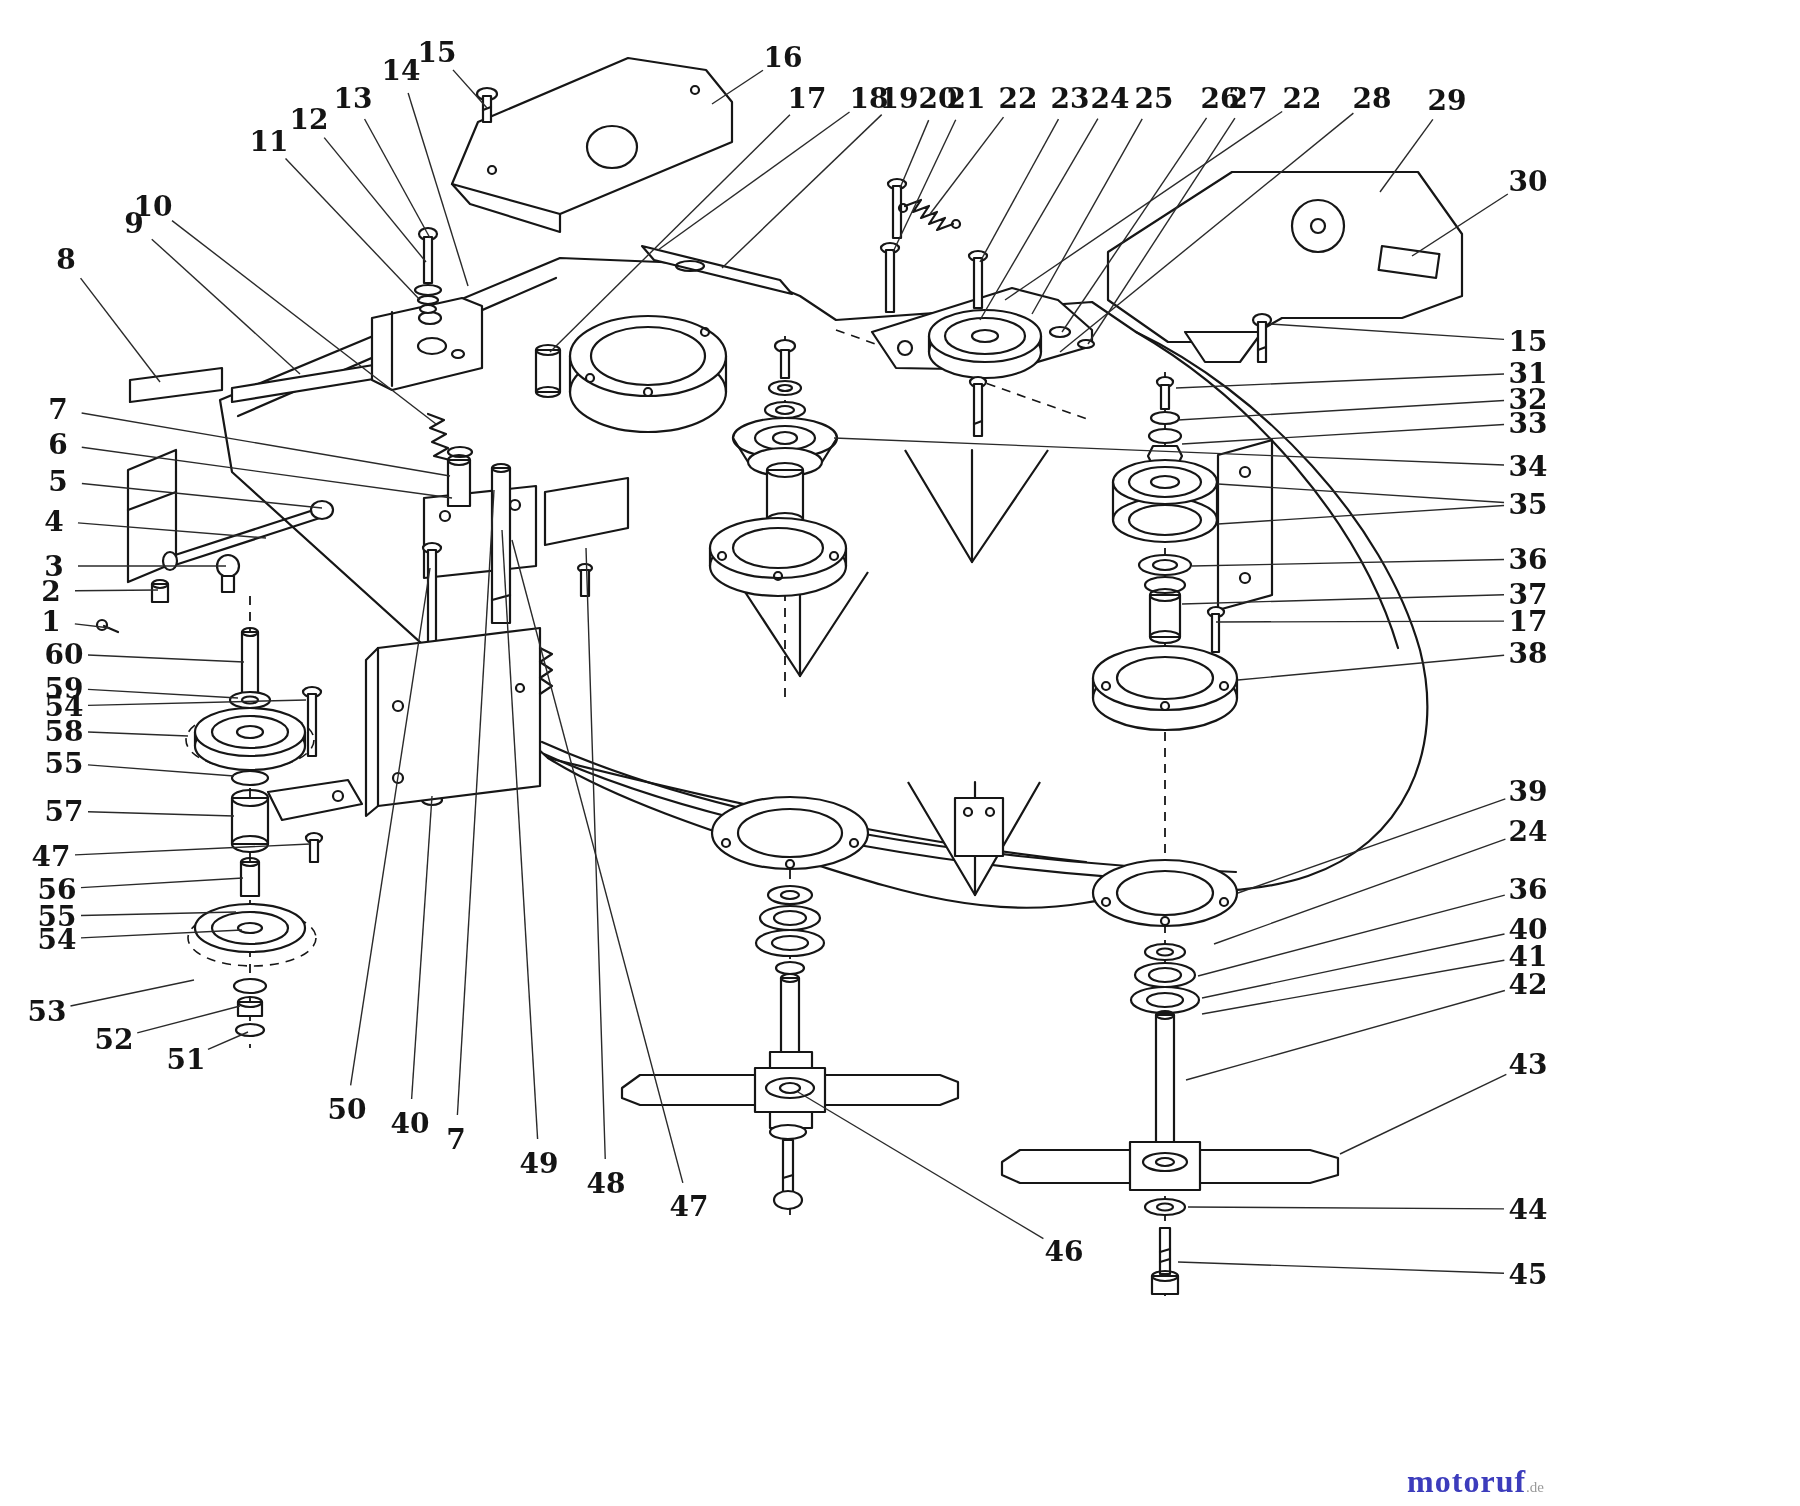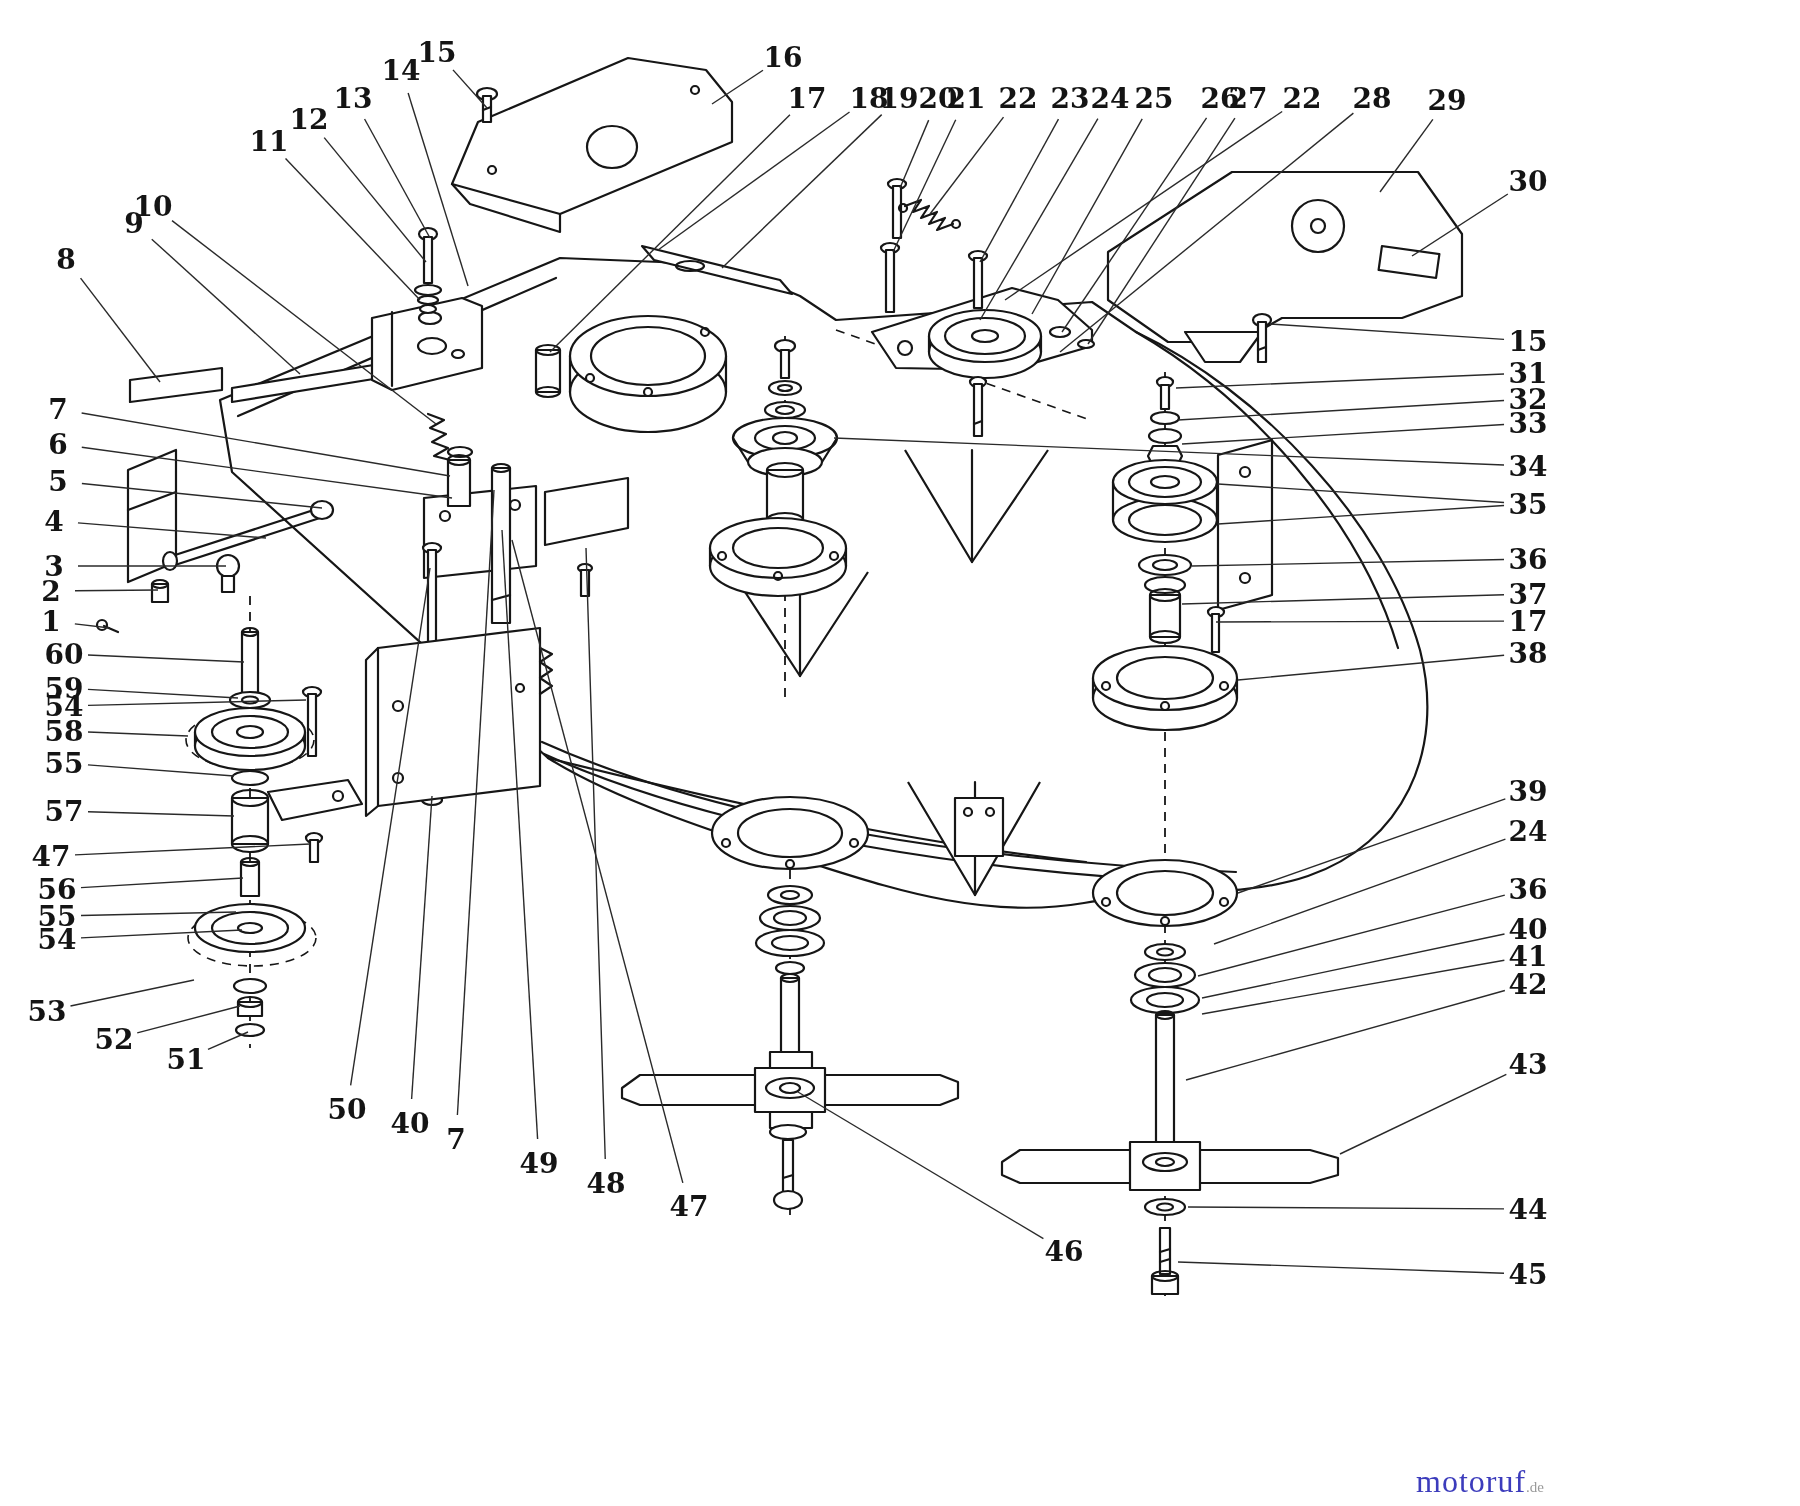--- a/index.html
+++ b/index.html
@@ -6,21 +6,21 @@
   .stage{position:relative;width:1560px;height:1506px;background:#ffffff;overflow:hidden;
          font-family:"Liberation Sans",sans-serif;}
   .stage svg{position:absolute;left:0;top:0;}
   .callout-label{font-family:"DejaVu Serif",serif;font-weight:bold;font-size:28px;fill:#141414;}
   .leader{stroke:#2a2a2a;stroke-width:1.4;fill:none;}
   .ln{stroke:#161616;stroke-width:2.2;fill:none;stroke-linejoin:round;stroke-linecap:round;}
   .fw{stroke:#161616;stroke-width:2.2;fill:#ffffff;stroke-linejoin:round;}
   .dash{stroke:#161616;stroke-width:1.6;fill:none;stroke-dasharray:9 7;}
   .dashf{stroke:#161616;stroke-width:1.8;fill:none;stroke-dasharray:9 7;}
   .watermark{position:absolute;right:16px;bottom:6px;font-family:"Liberation Serif",serif;white-space:nowrap;}
-  .watermark .brand{font-weight:normal;font-size:32px;color:#3c3cbc;letter-spacing:1px;}
+  .watermark .brand{font-weight:bold;font-size:32px;color:#3c3cbc;letter-spacing:1px;}
   .watermark .tld{font-weight:normal;font-size:15px;color:#9a9a9a;}
 </style>
 </head>
 <body>
 
 <div class="stage">
 <svg width="1800" height="1506" viewBox="0 0 1800 1506">
 
   <g>
     <path class="fw" d="M220,400 L560,258 L660,262 C712,266 756,276 800,296 L836,320 L1092,302 L1136,332

